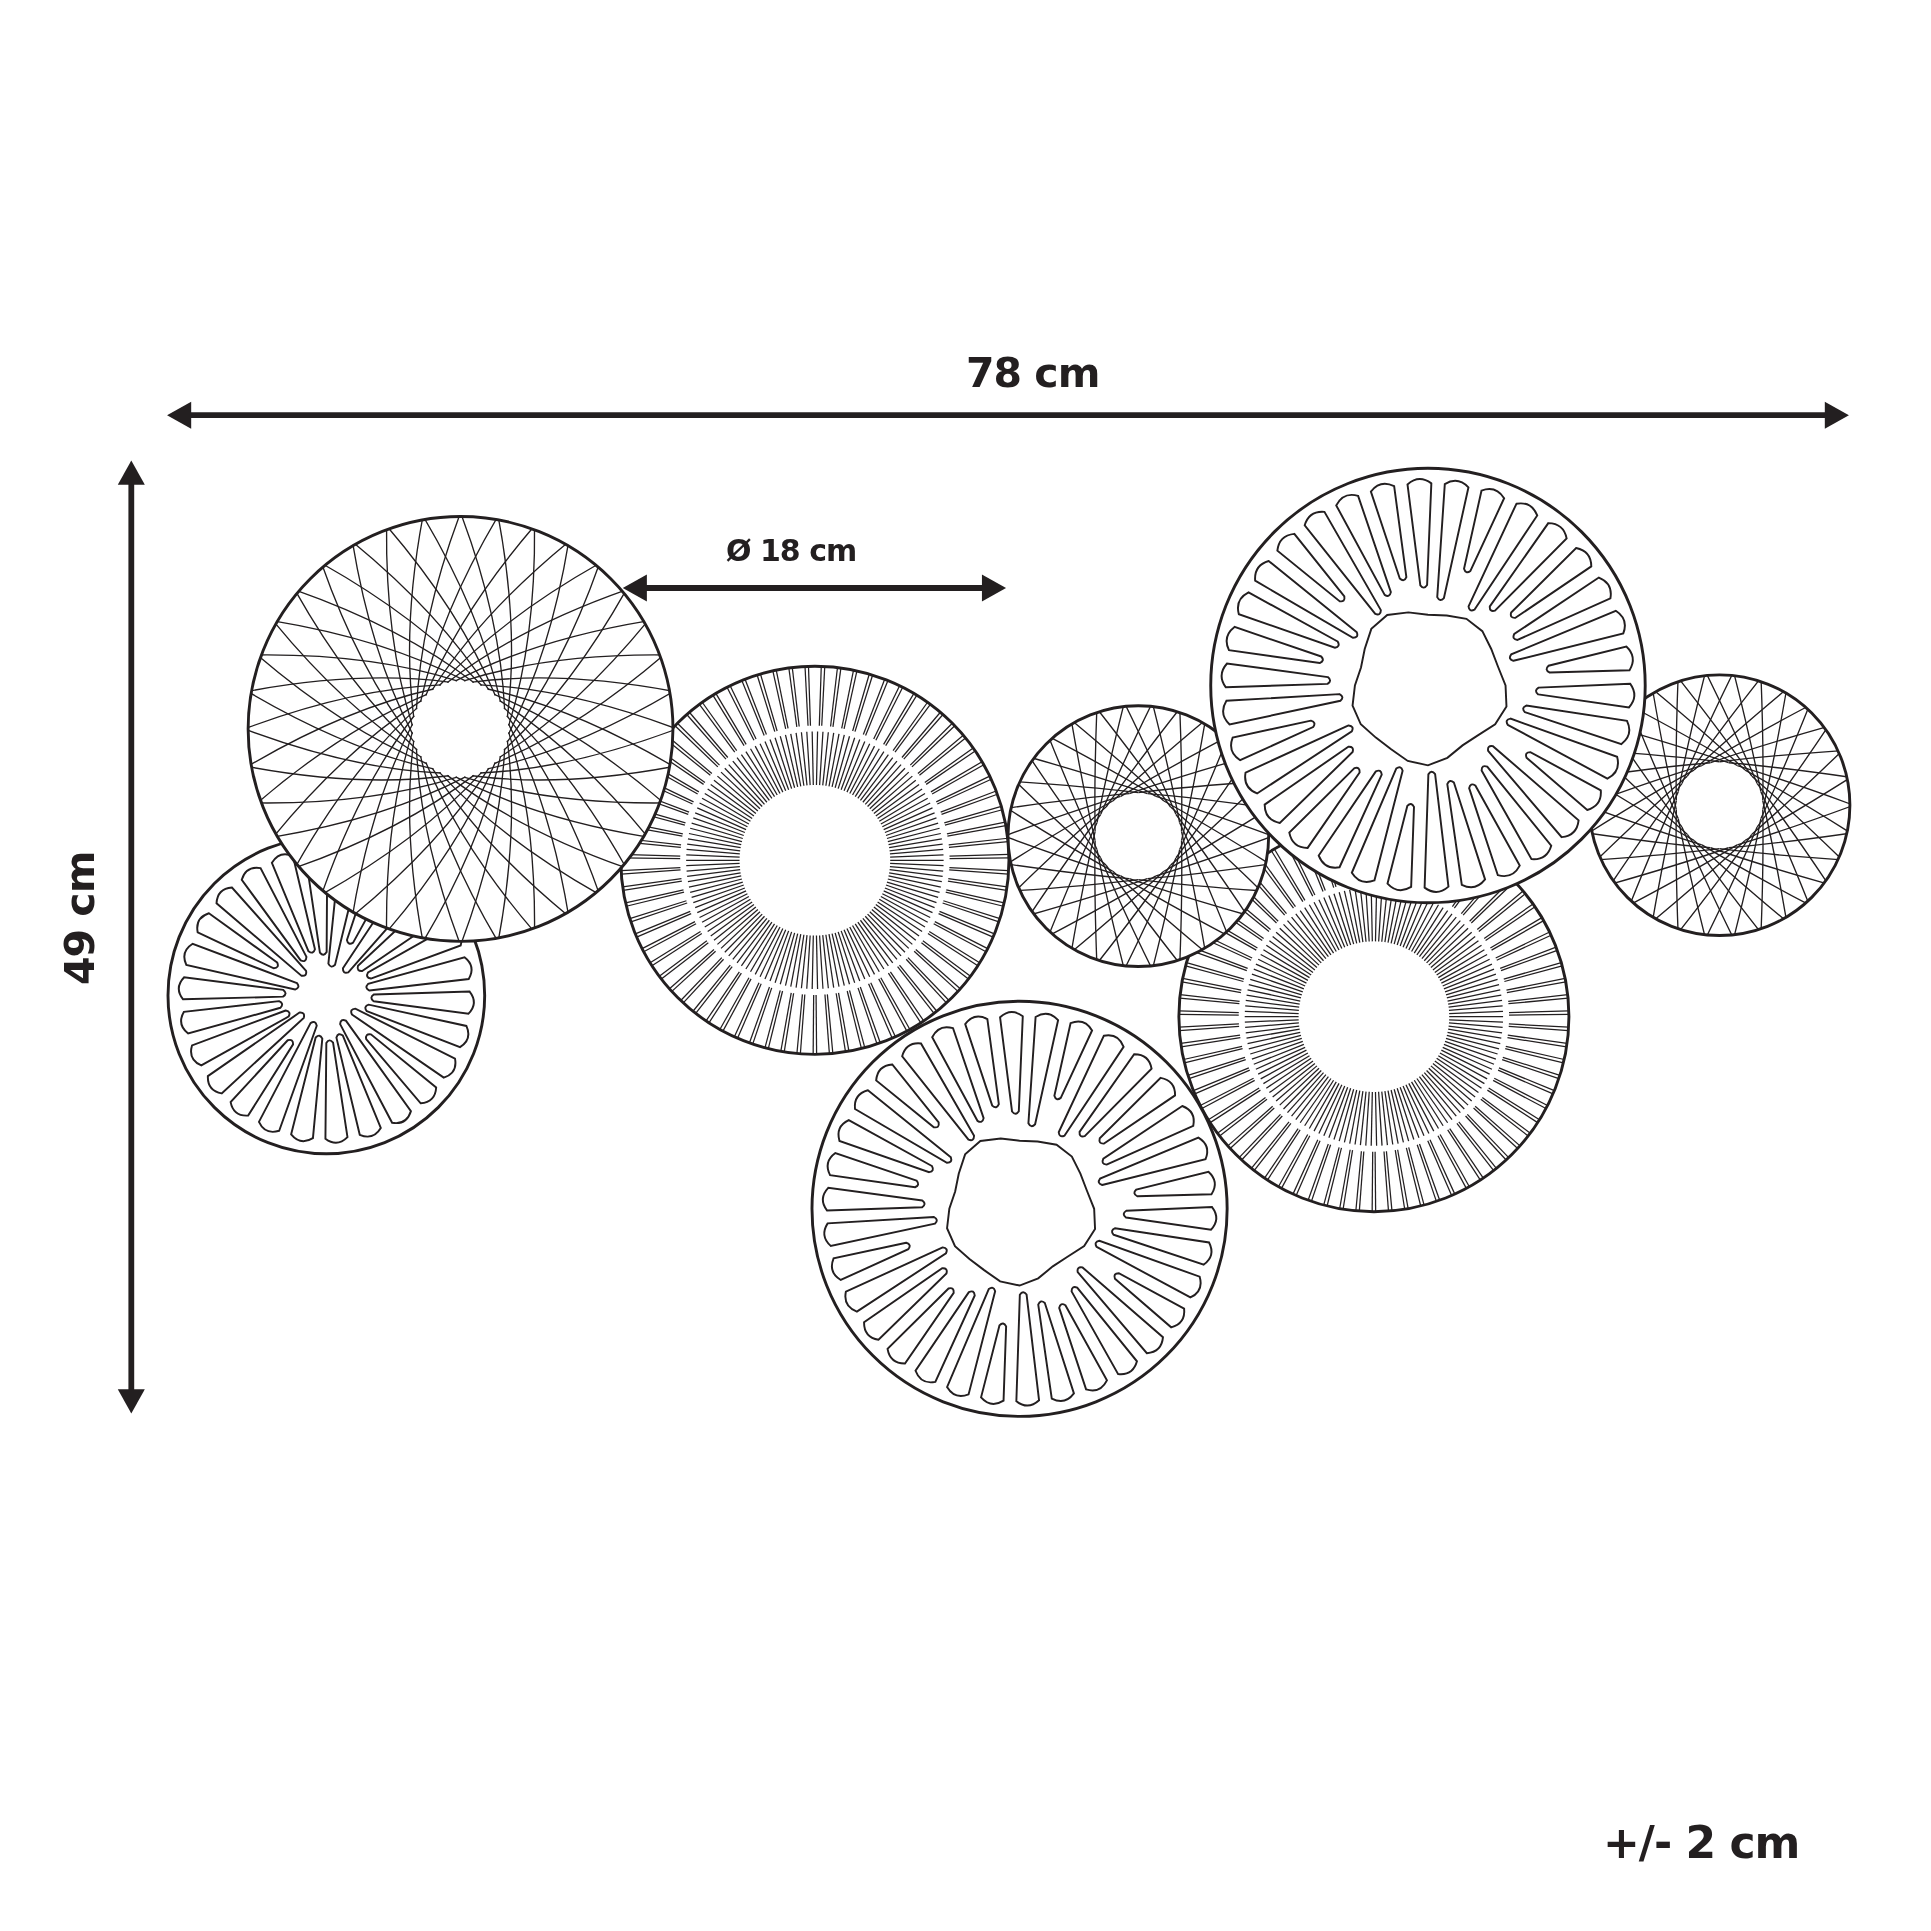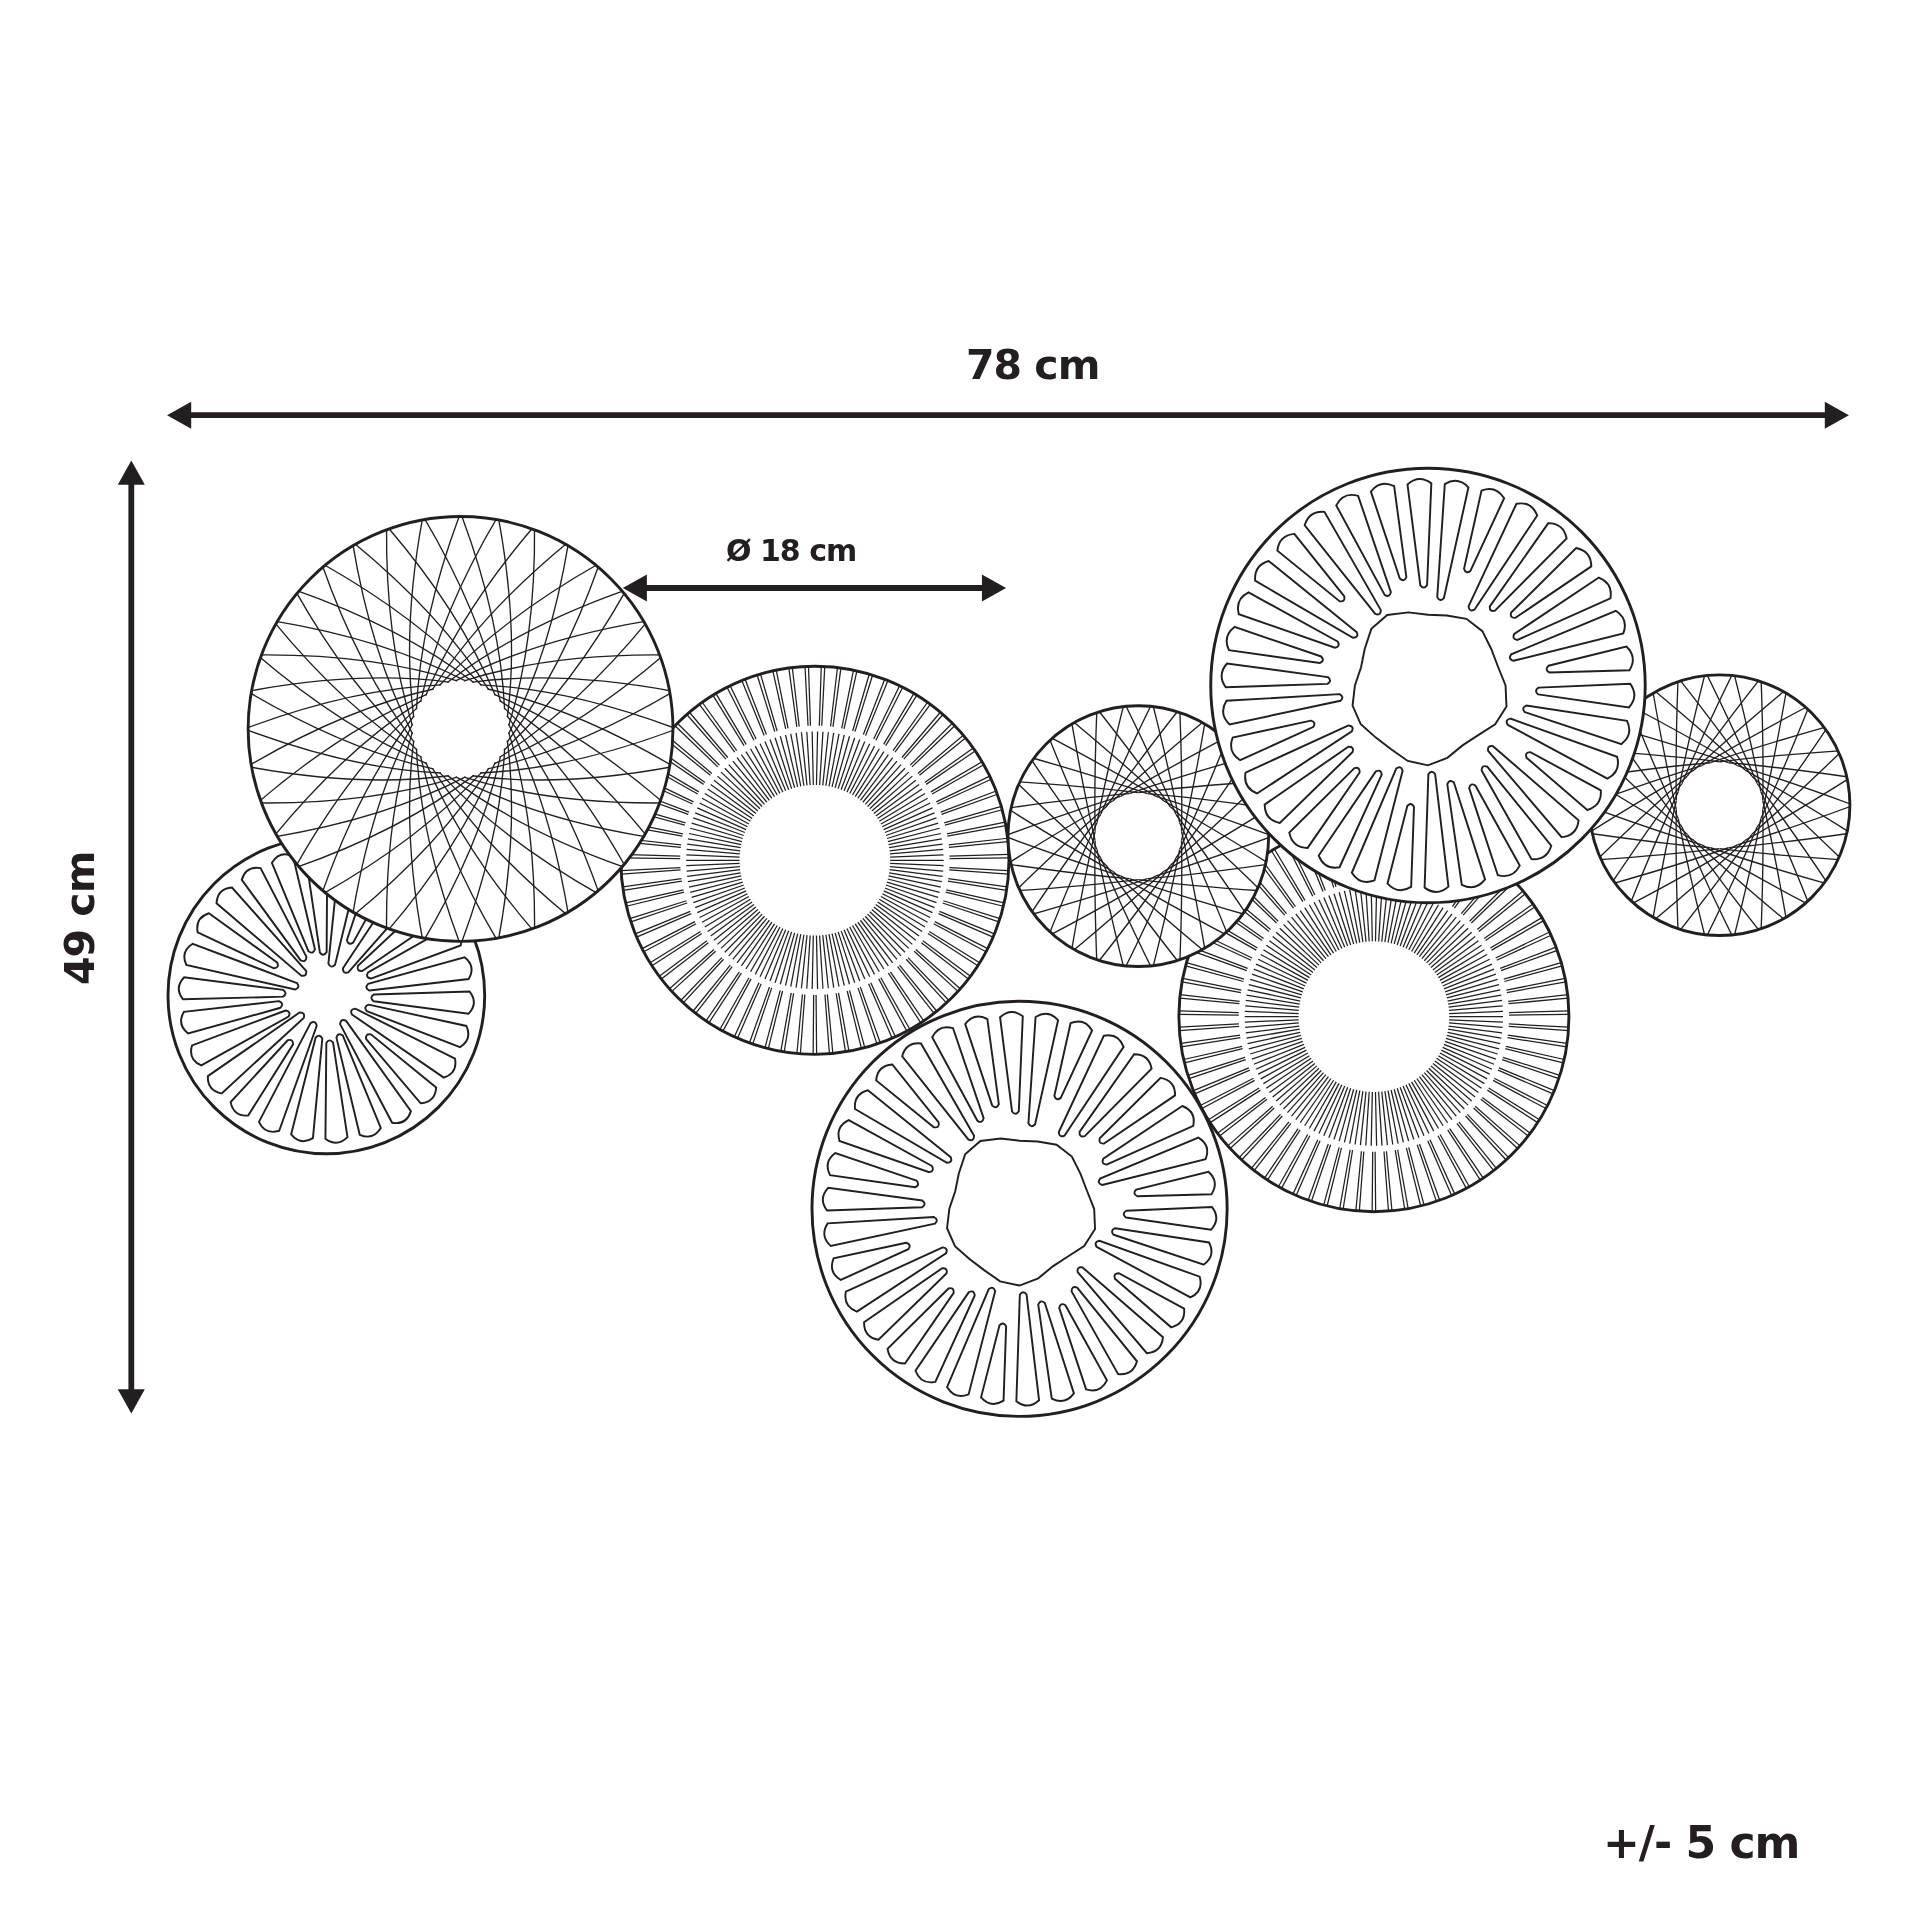--- a/index.html
+++ b/index.html
@@ -1,21 +1,21 @@
 <!DOCTYPE html>
 <html><head>
 <meta charset="utf-8">
 <style>
   html, body { margin: 0; padding: 0; background: #ffffff; }
   body { width: 1931px; height: 1931px; position: relative; overflow: hidden;
          font-family: "DejaVu Sans", "Liberation Sans", sans-serif; }
   #stage { position: absolute; left: 0; top: 0; width: 1931px; height: 1931px; }
   .dim-label { position: absolute; font-weight: bold; color: #231f20; white-space: nowrap;
                font-family: "DejaVu Sans", sans-serif; letter-spacing: -1px; }
-  #label-width { left: 966px; top: 341px; font-size: 41px; }
+  #label-width { left: 966px; top: 349px; font-size: 41px; }
   #label-diameter { left: 726px; top: 533px; font-size: 30px; }
   #label-height { left: 56px; top: 985px; font-size: 41px; transform: rotate(-90deg); transform-origin: 0 0; }
   #label-tolerance { left: 1603px; top: 1817px; font-size: 44px; }
 </style>
 </head>
 <body>
 
 <svg id="stage" xmlns="http://www.w3.org/2000/svg" width="1931" height="1931" viewBox="0 0 2000 2000">
   <g id="plates-layer">
       <g>
@@ -1198,14 +1198,14 @@
         <line x1="665" y1="609" x2="1022" y2="609" stroke="#231f20" stroke-width="6"></line>
         <polygon points="645,609 670,595 670,623" fill="#231f20"></polygon>
         <polygon points="1042,609 1017,595 1017,623" fill="#231f20"></polygon>
       </g>
     </g>
 </svg>
 
 <div id="label-width" class="dim-label">78 cm</div>
 <div id="label-diameter" class="dim-label">Ø 18 cm</div>
 <div id="label-height" class="dim-label">49 cm</div>
-<div id="label-tolerance" class="dim-label">+/- 5 cm</div>
+<div id="label-tolerance" class="dim-label">+/- 2 cm</div>
 
 
 </body></html>

